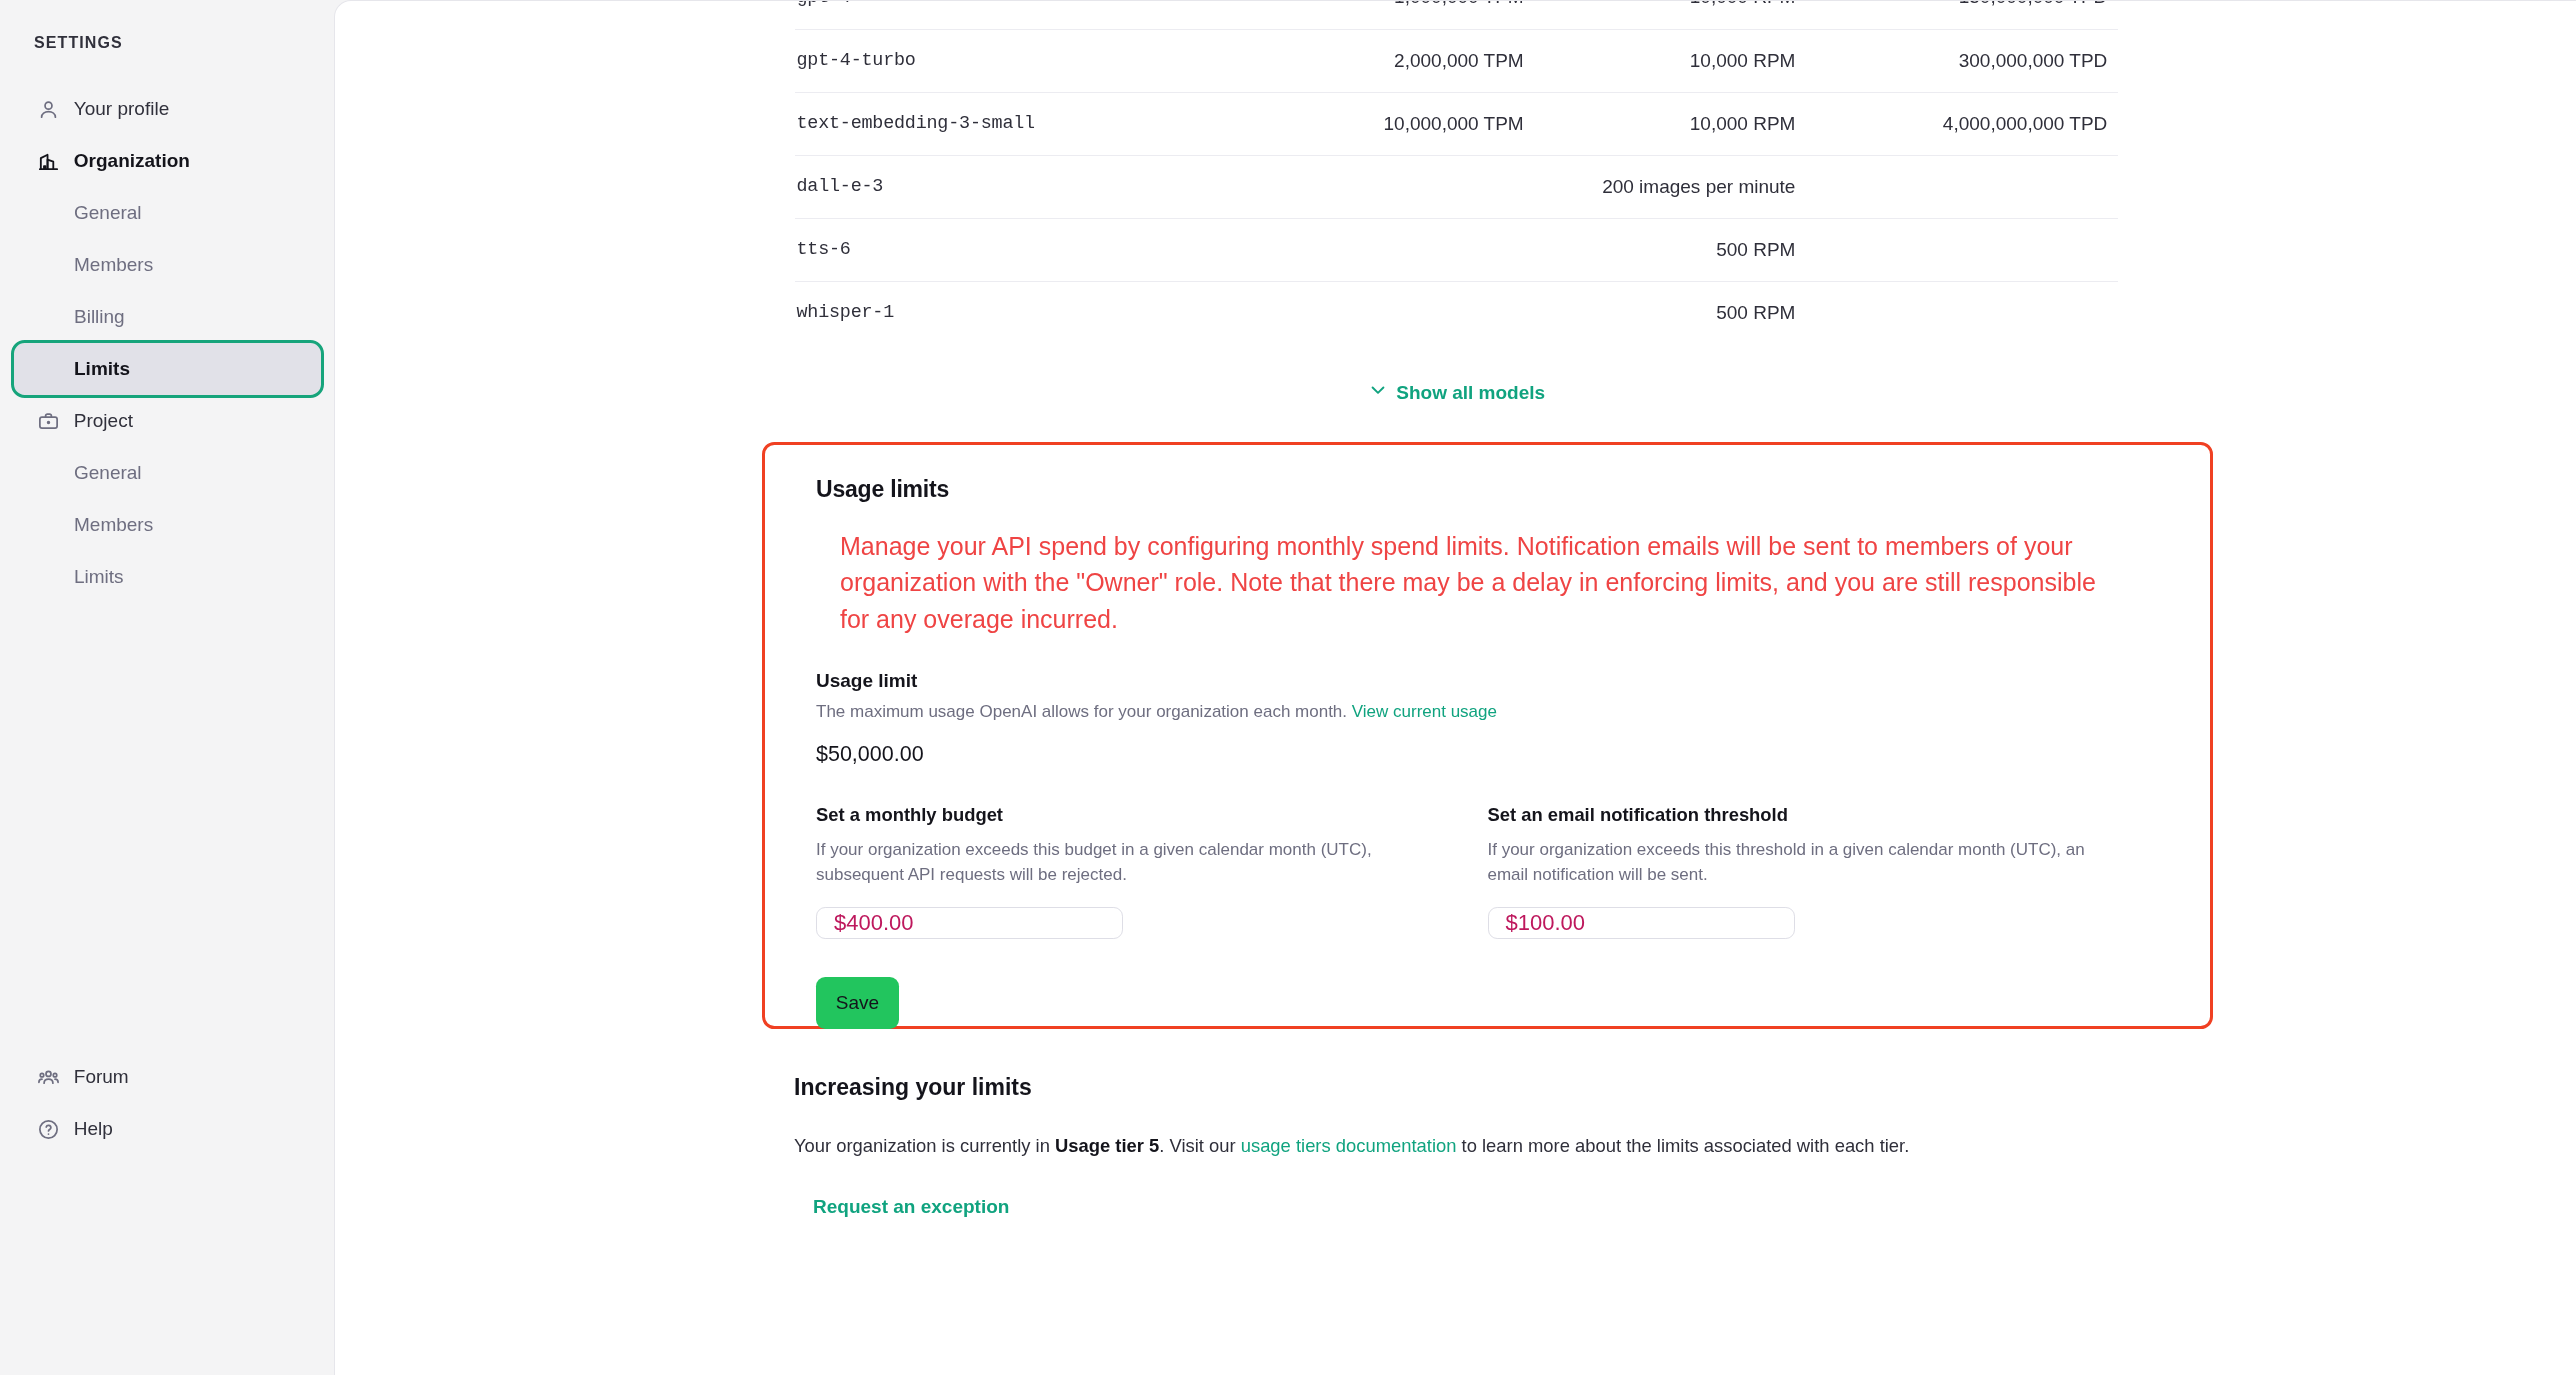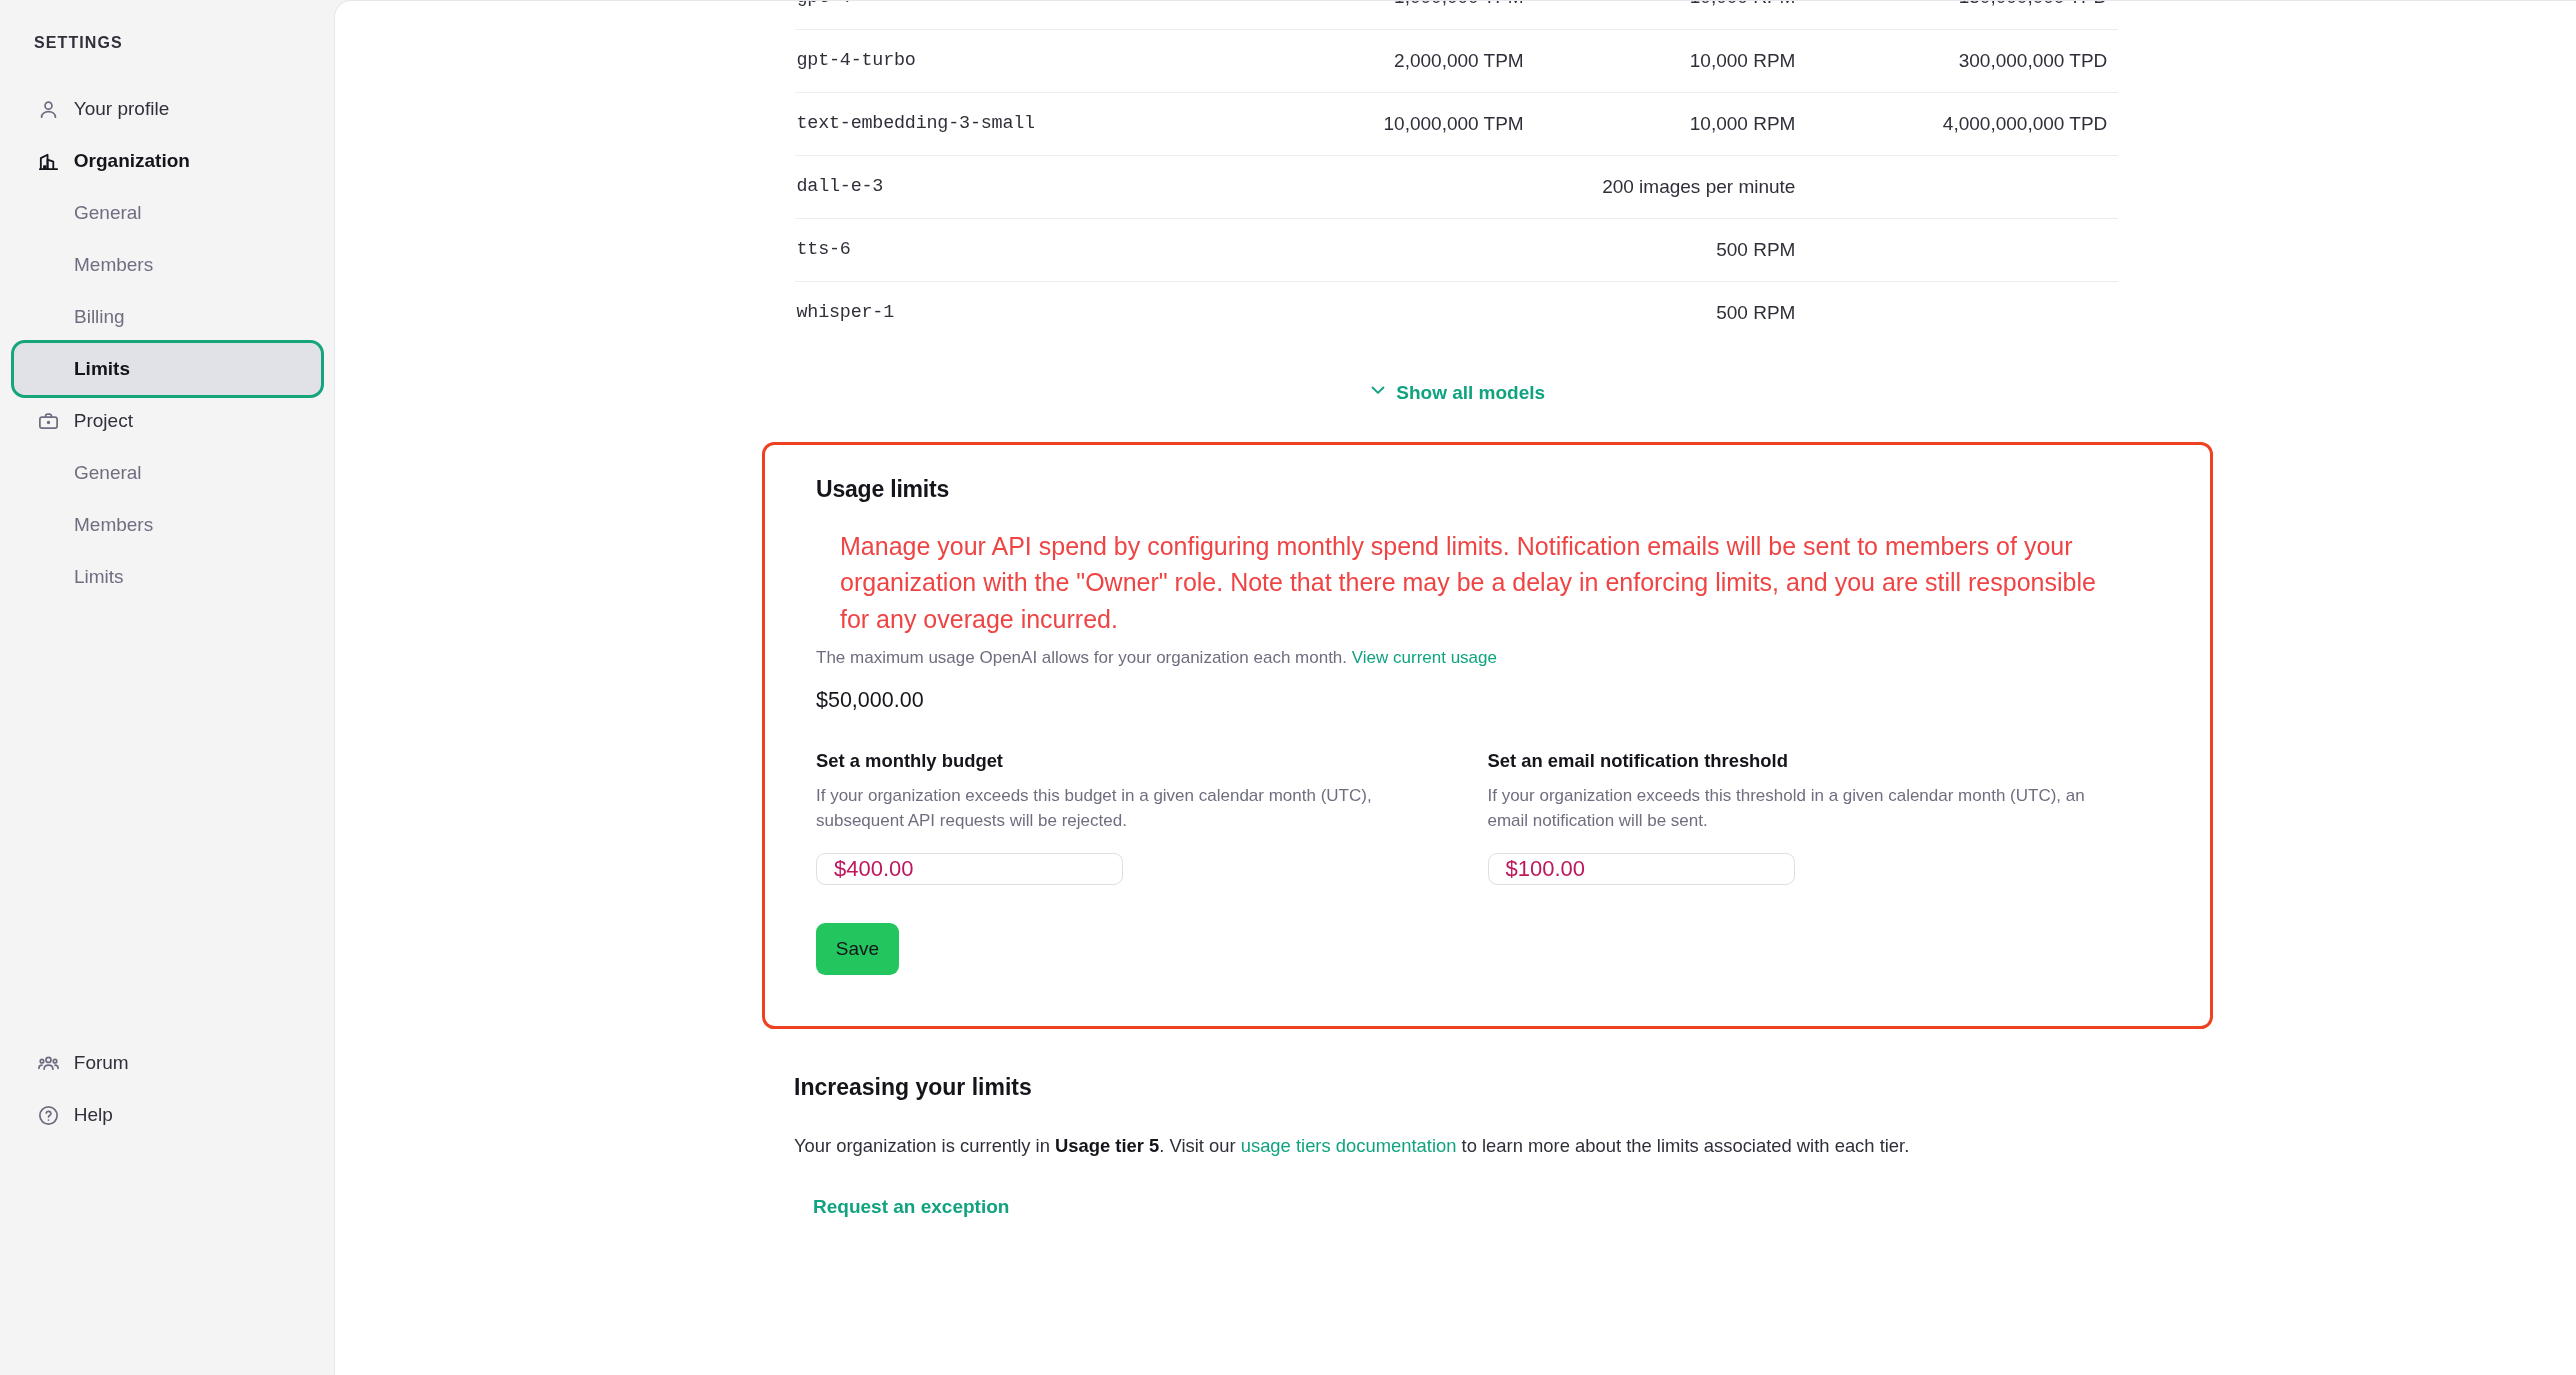--- a/index.html
+++ b/index.html
@@ -43,21 +43,21 @@
   .nav-item.bold { font-weight: 700; color: #14141B; }
   .nav-item.sub { padding-left: 60px; }
   .nav-item.selected {
     background: #E1E1E8;
     color: #14141B;
     font-weight: 700;
     outline: 3.1px solid #16A47B;
     outline-offset: 0px;
     border-radius: 10.7px;
   }
-  .nav-bottom { position: absolute; left: 14px; bottom: 29px; width: 307px; }
+  .nav-bottom { position: absolute; left: 14px; bottom: 15px; width: 307px; }
 
   
   .main {
     position: relative;
     width: 2243px; height: 1375px;
     background: #FFFFFF;
     border: 0.8px solid #E6E6EB;
     border-right: none; border-bottom: none;
     border-top-left-radius: 17px;
     overflow: hidden;
@@ -338,20 +338,21 @@
           </svg>
         </span>
         <span>Show all models</span>
       </div>
 
       <section class="usage-card">
         <div class="uc-pad">
           <h2 class="uc-title">Usage limits</h2>
           <p class="uc-desc">Manage your API spend by configuring monthly spend limits. Notification emails will be sent to members of your organization with the "Owner" role. Note that there may be a delay in enforcing limits, and you are still responsible for any overage incurred.</p>
 
+          <div class="uc-sub">Usage limit</div>
           <div class="uc-help">
             <span>The maximum usage OpenAI allows for your organization each month. </span><a class="link-green" href="#">View current usage</a>
           </div>
           <div class="uc-amount">$50,000.00</div>
 
           <div class="uc-cols">
             <div class="uc-col">
               <div class="uc-col-label">Set a monthly budget</div>
               <div class="uc-col-help">If your organization exceeds this budget in a given calendar month (UTC), subsequent API requests will be rejected.</div>
               <div class="money-input" placeholder="$0.00">$400.00</div>

